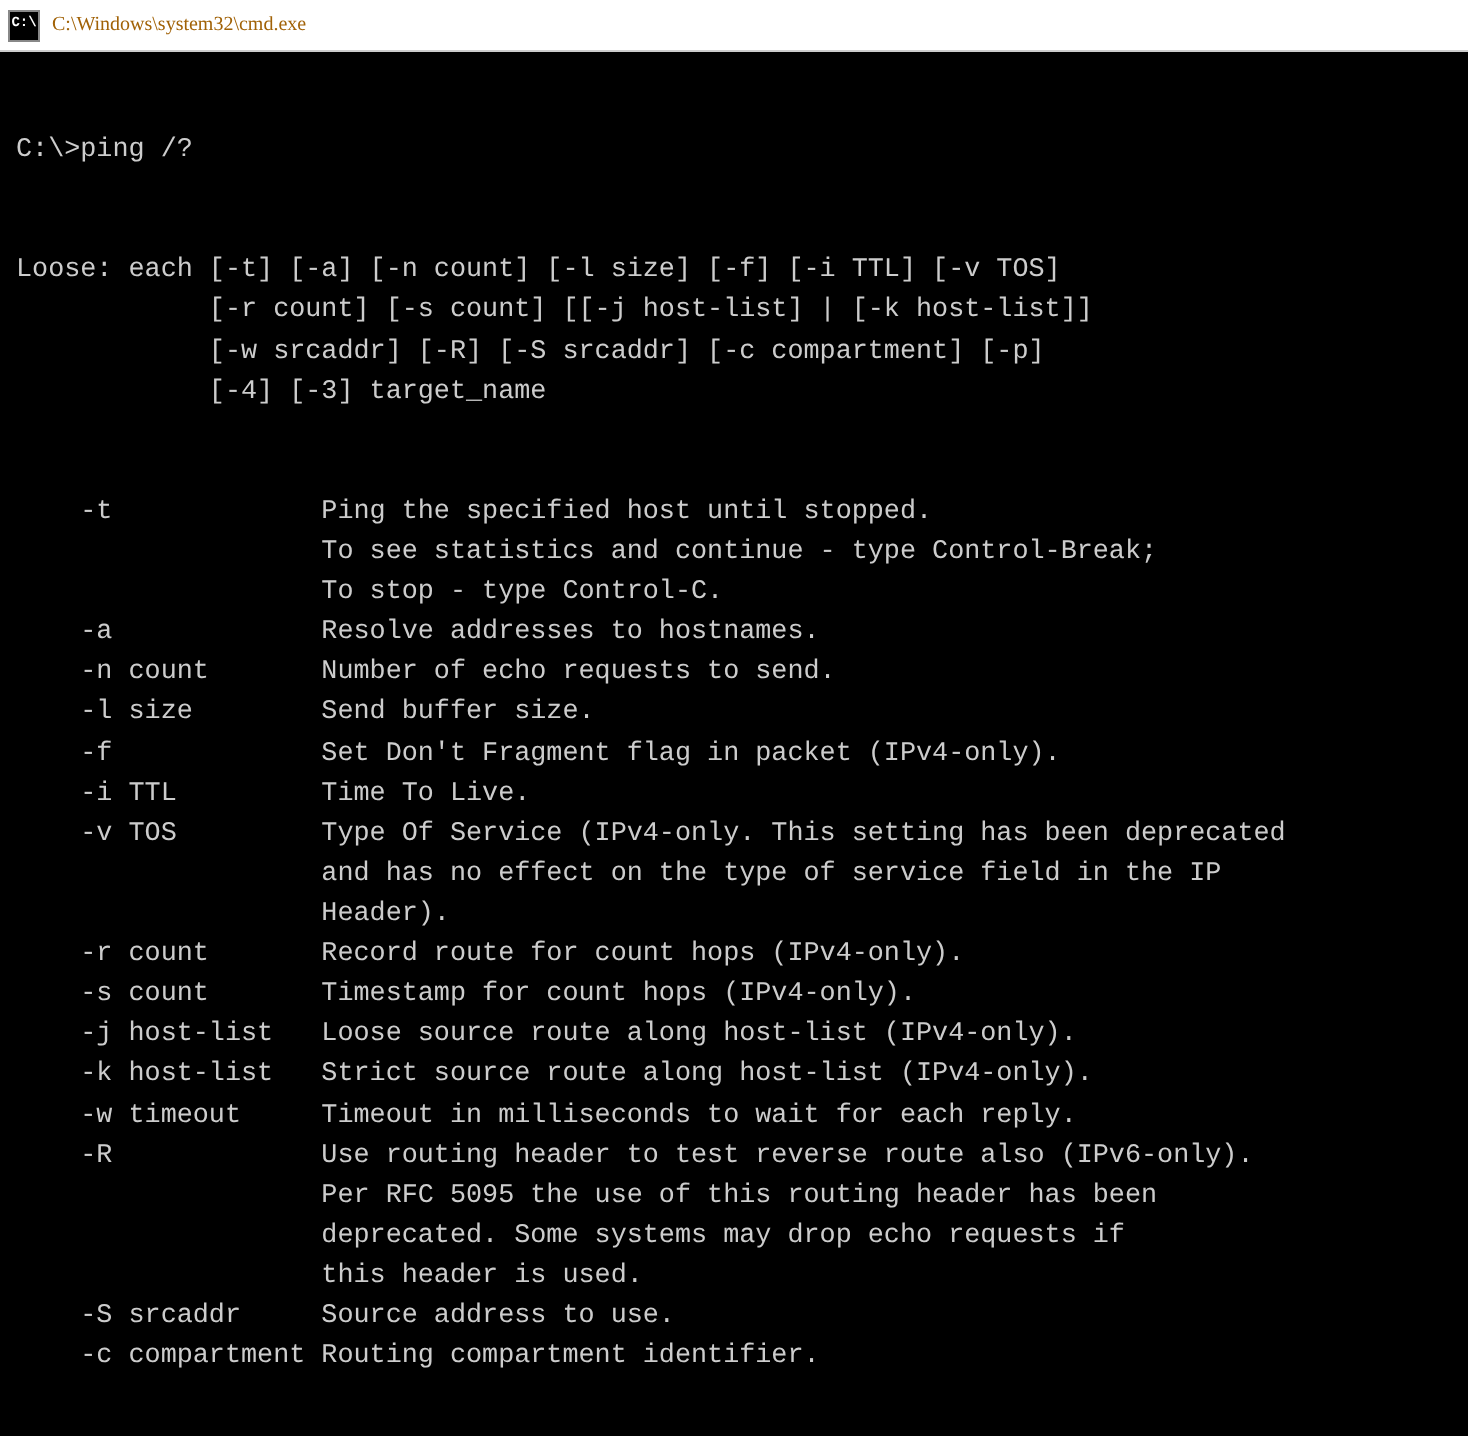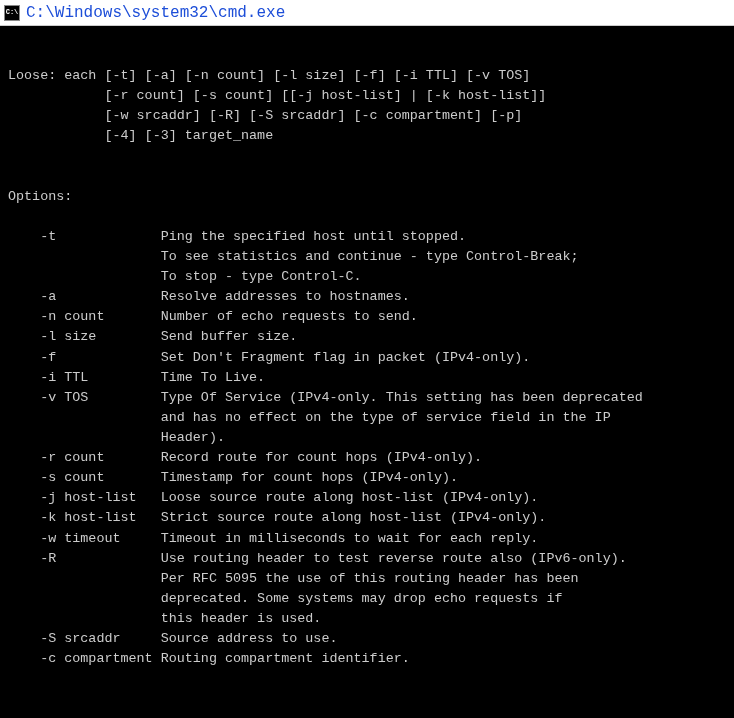--- a/index.html
+++ b/index.html
@@ -32,23 +32,23 @@
       margin-right: 6px;
       border: 1px solid #888;
     }
     .title-icon-inner {
       color: #fff;
       font-size: 7px;
       font-weight: bold;
       line-height: 1;
     }
     .title-text {
-      font-family: Liberation Mono, monospace;
-      font-size: 16px;
-      color: #1d4ed8;
+      font-family: Liberation Serif, serif;
+      font-size: 10px;
+      color: #a16207;
     }
     .terminal {
       background: #000;
       color: #ccc;
       padding: 20px 8px 8px 8px;
       font-size: 13.4px;
       line-height: 1.5;
       white-space: pre;
       font-family: Consolas, 'Courier New', monospace;
     }
@@ -66,19 +66,19 @@
 <body>
 
 <div class="title-bar">
   <div class="title-icon">
     <span class="title-icon-inner">C:\</span>
   </div>
   <span class="title-text">C:\Windows\system32\cmd.exe</span>
 </div>
 
 <div class="terminal">
+<div class="prompt-line">C:\&gt;ping /?</div>
 <div class="usage-block"><span>Loose: </span><span>each [-t] [-a] [-n count] [-l size] [-f] [-i TTL] [-v TOS]</span>
        <span>     [-r count] [-s count] [[-j host-list] | [-k host-list]]</span>
        <span>     [-w srcaddr] [-R] [-S srcaddr] [-c compartment] [-p]</span>
        <span>     [-4] [-3] target_name</span></div>
-<div class="options-header">Options:</div>
 <div id="options-container"><div>    -t             Ping the specified host until stopped.</div><div>                   To see statistics and continue - type Control-Break;</div><div>                   To stop - type Control-C.</div><div>    -a             Resolve addresses to hostnames.</div><div>    -n count       Number of echo requests to send.</div><div>    -l size        Send buffer size.</div><div>    -f             Set Don't Fragment flag in packet (IPv4-only).</div><div>    -i TTL         Time To Live.</div><div>    -v TOS         Type Of Service (IPv4-only. This setting has been deprecated</div><div>                   and has no effect on the type of service field in the IP</div><div>                   Header).</div><div>    -r count       Record route for count hops (IPv4-only).</div><div>    -s count       Timestamp for count hops (IPv4-only).</div><div>    -j host-list   Loose source route along host-list (IPv4-only).</div><div>    -k host-list   Strict source route along host-list (IPv4-only).</div><div>    -w timeout     Timeout in milliseconds to wait for each reply.</div><div>    -R             Use routing header to test reverse route also (IPv6-only).</div><div>                   Per RFC 5095 the use of this routing header has been</div><div>                   deprecated. Some systems may drop echo requests if</div><div>                   this header is used.</div><div>    -S srcaddr     Source address to use.</div><div>    -c compartment Routing compartment identifier.</div></div>
 </div>
 
 </body></html>

